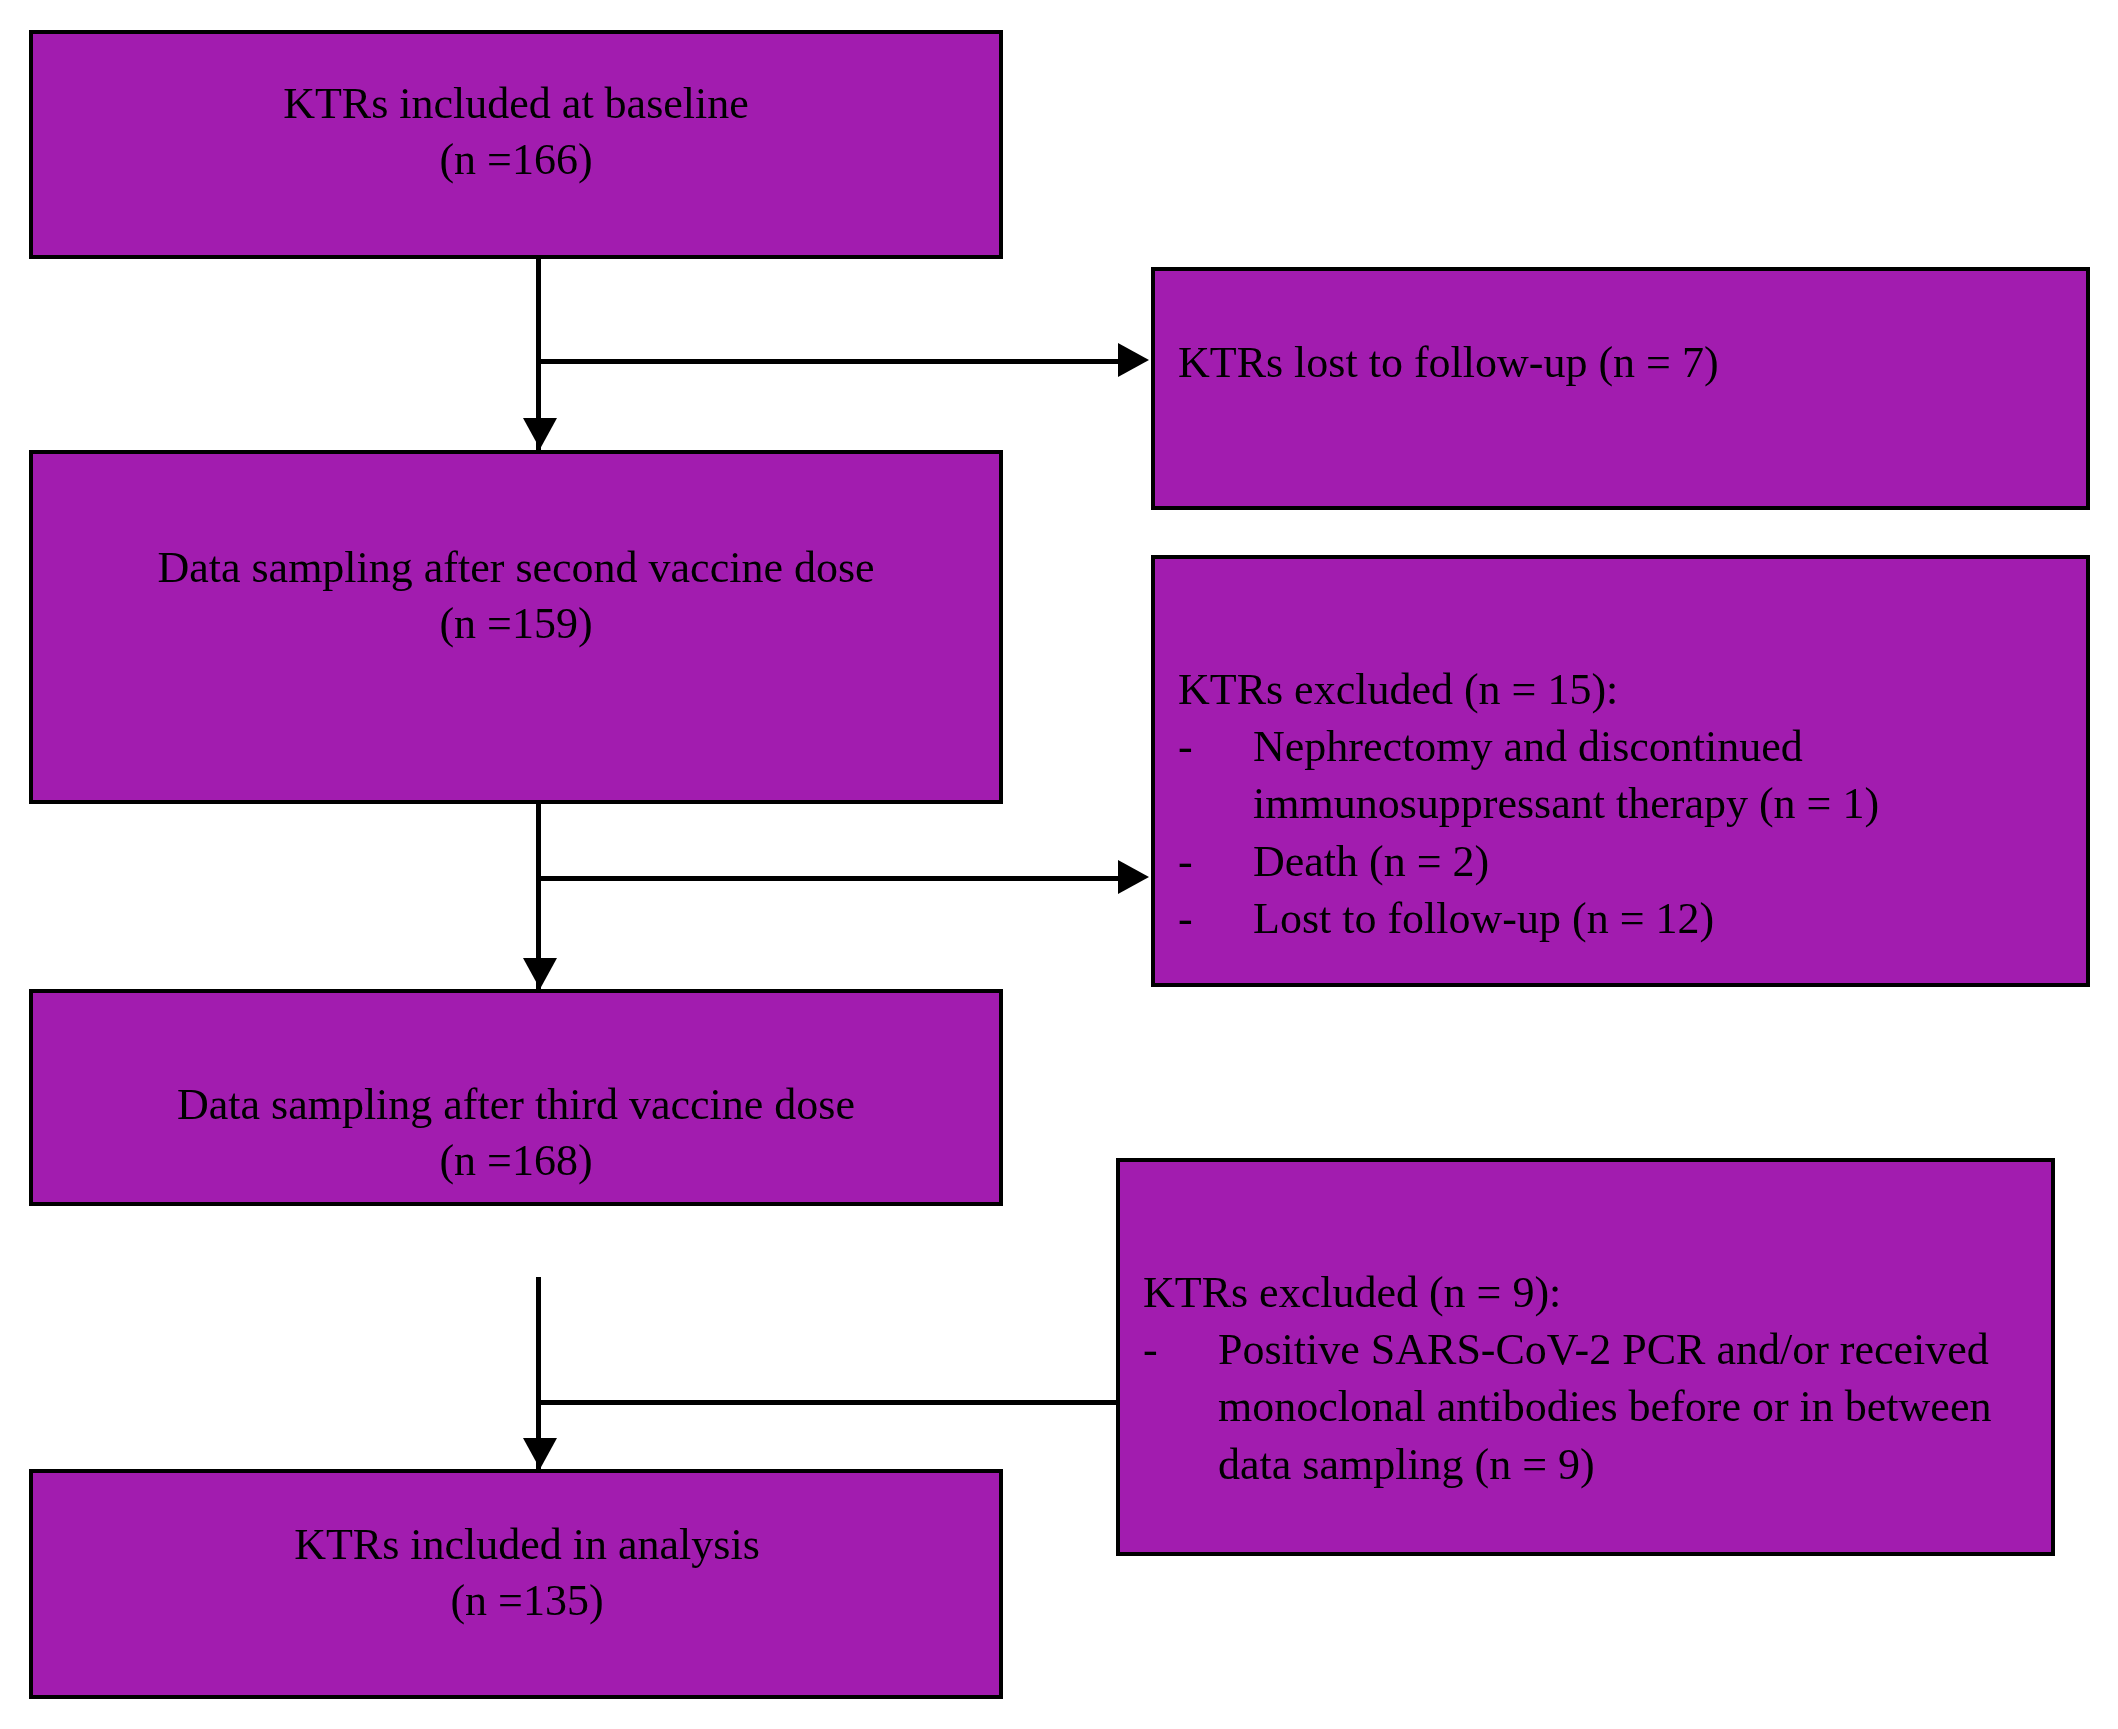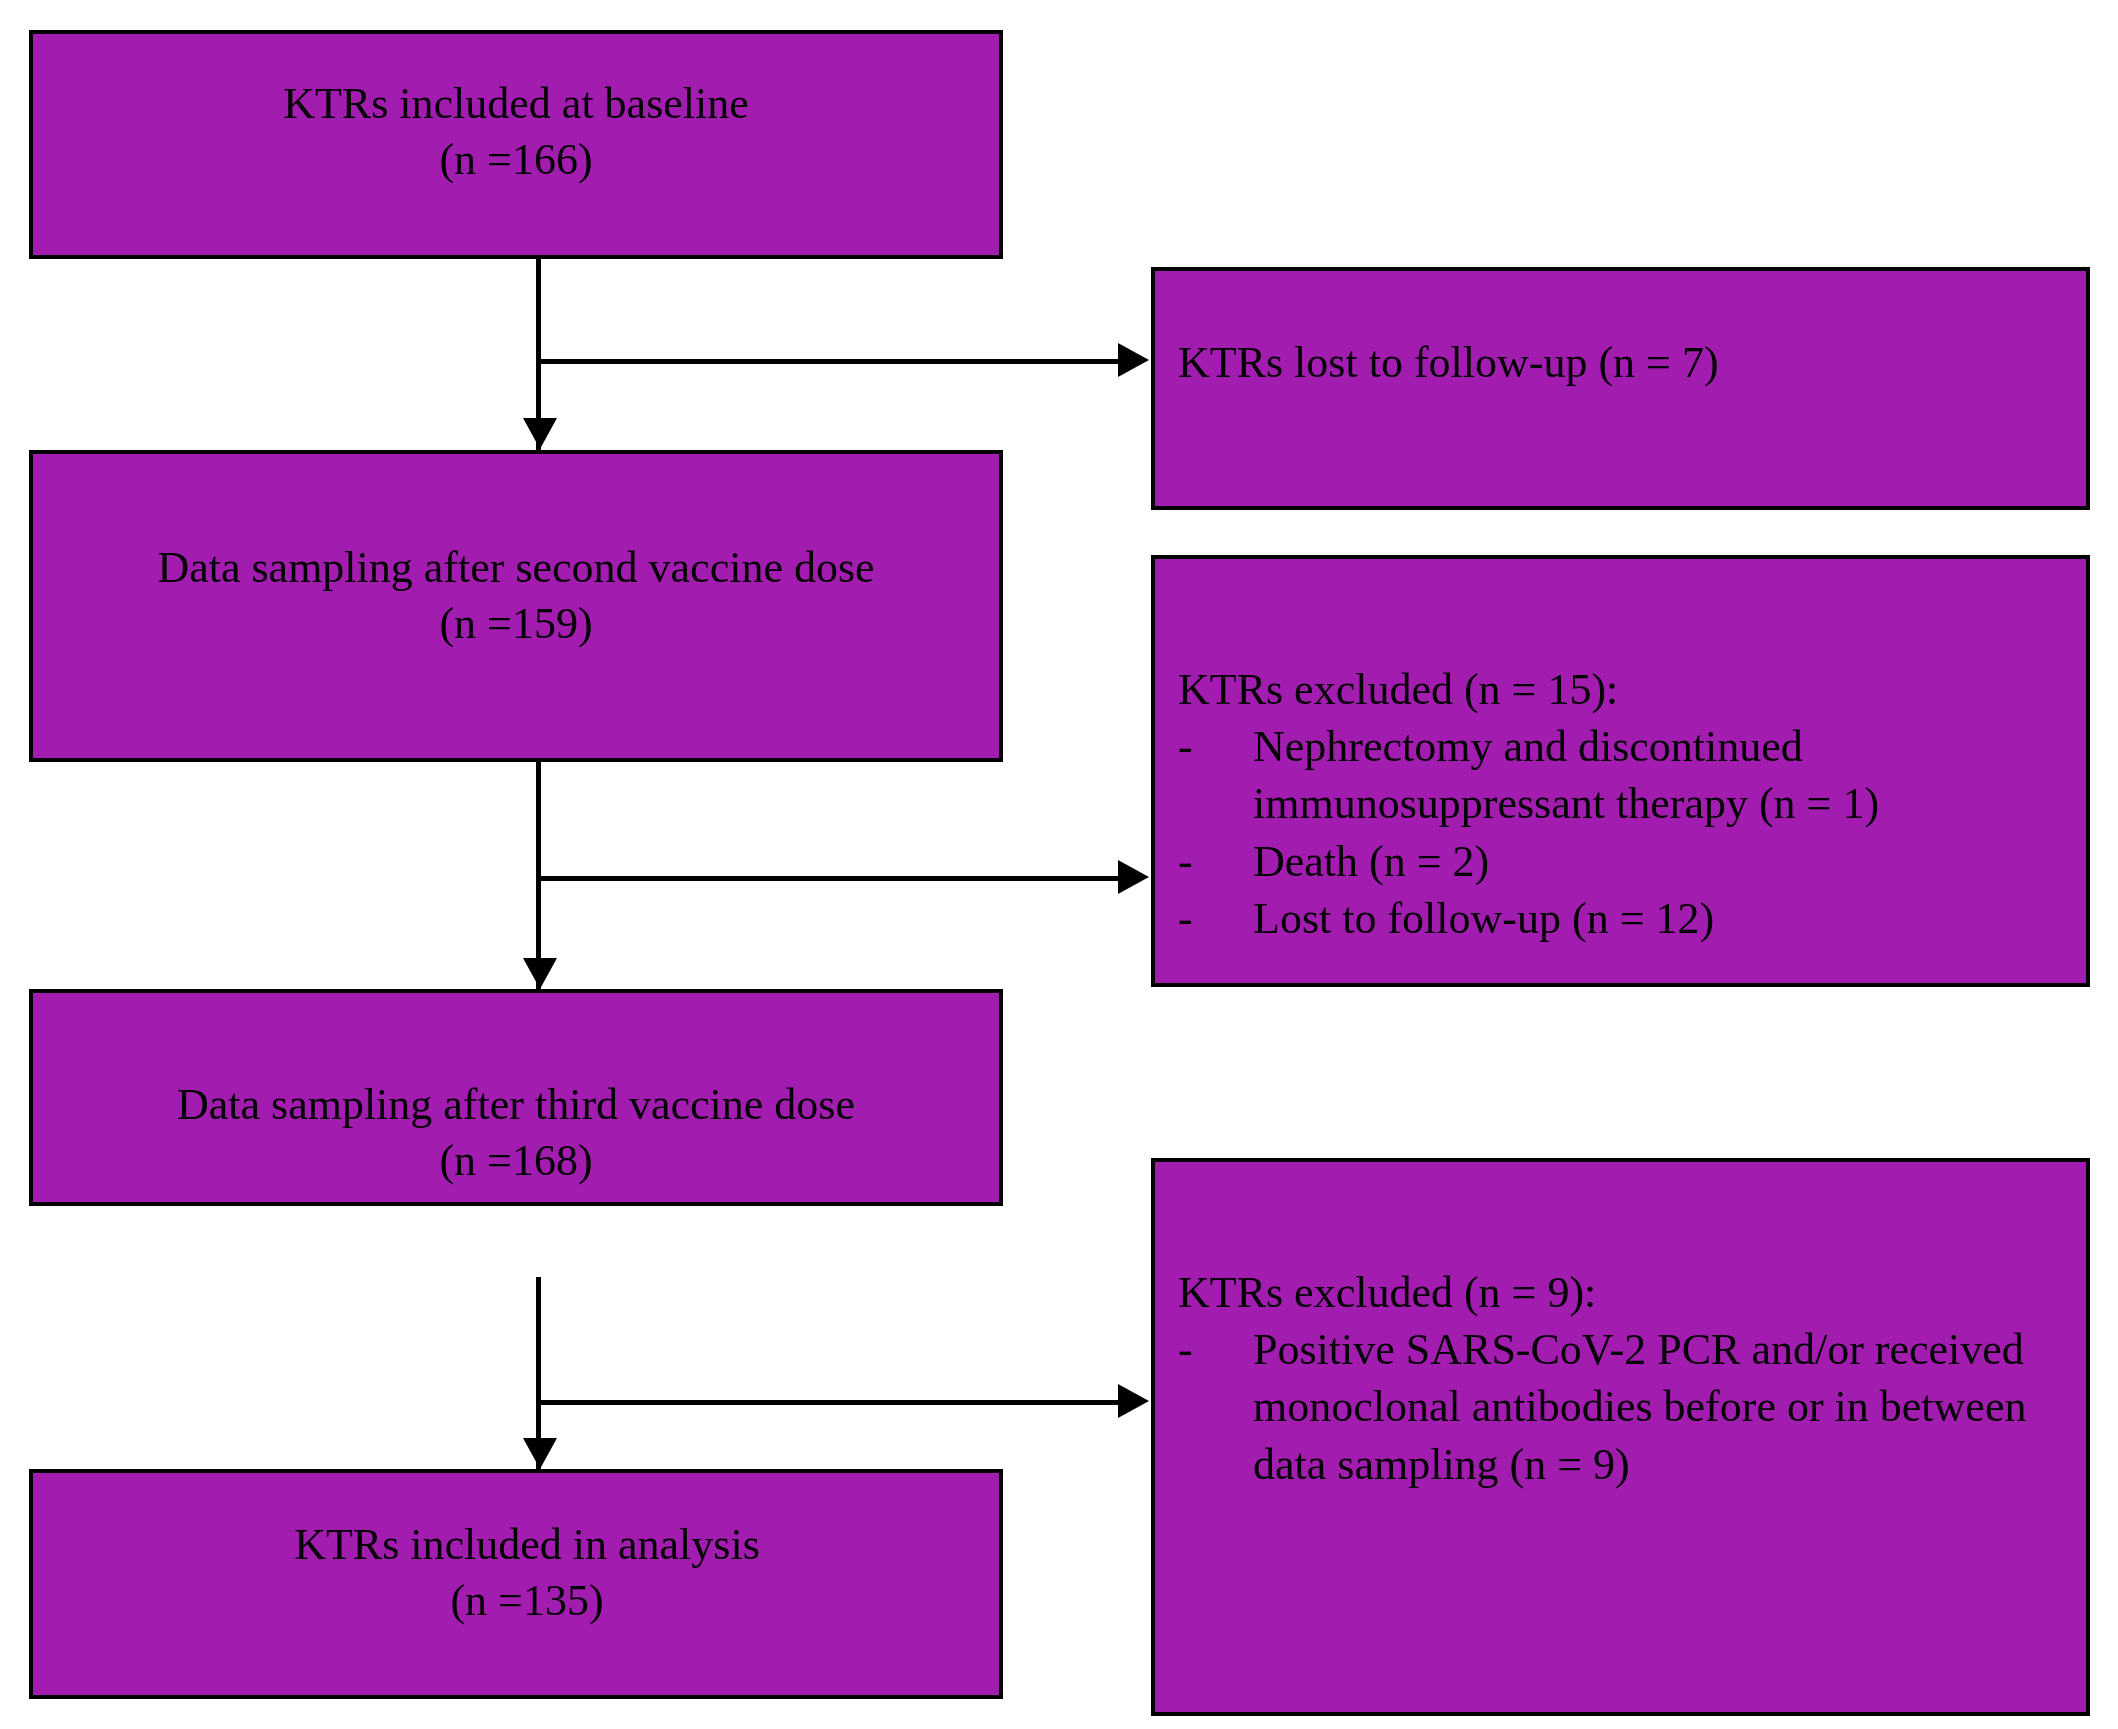--- a/index.html
+++ b/index.html
@@ -103,21 +103,21 @@
   <div class="hline" style="left:536px; top:1400px; width:586px;"></div>
   <div class="arrow-right" style="left:1118px; top:1384px;"></div>
 
   <div class="node" style="left:29px; top:30px; width:974px; height:229px;">
     <div class="node-inner" style="top:42px;">
       <div class="ctext">KTRs included at baseline</div>
       <div class="ctext">(n =166)</div>
     </div>
   </div>
 
-  <div class="node" style="left:29px; top:450px; width:974px; height:312px;">
+  <div class="node" style="left:29px; top:450px; width:974px; height:354px;">
     <div class="node-inner" style="top:86px;">
       <div class="ctext">Data sampling after second vaccine dose</div>
       <div class="ctext">(n =159)</div>
     </div>
   </div>
 
   <div class="node" style="left:29px; top:989px; width:974px; height:217px;">
     <div class="node-inner" style="top:84px;">
       <div class="ctext">Data sampling after third vaccine dose</div>
       <div class="ctext">(n =168)</div>
@@ -151,21 +151,21 @@
         <span class="bullet-text">Death (n = 2)</span>
       </div>
 
       <div class="bullet-row">
         <span class="bullet-dash">-</span>
         <span class="bullet-text">Lost to follow-up (n = 12)</span>
       </div>
     </div>
   </div>
 
-  <div class="node" style="left:1151px; top:1158px; width:939px; height:558px;">
+  <div class="node" style="left:1116px; top:1158px; width:939px; height:398px;">
     <div class="node-inner ltext" style="top:102px;">
       <div class="excl-head">KTRs excluded (n = 9):</div>
 
       <div class="bullet-row">
         <span class="bullet-dash">-</span>
         <span class="bullet-text">Positive SARS-CoV-2 PCR and/or received monoclonal antibodies before  or in between data sampling (n = 9)</span>
       </div>
     </div>
   </div>
 

